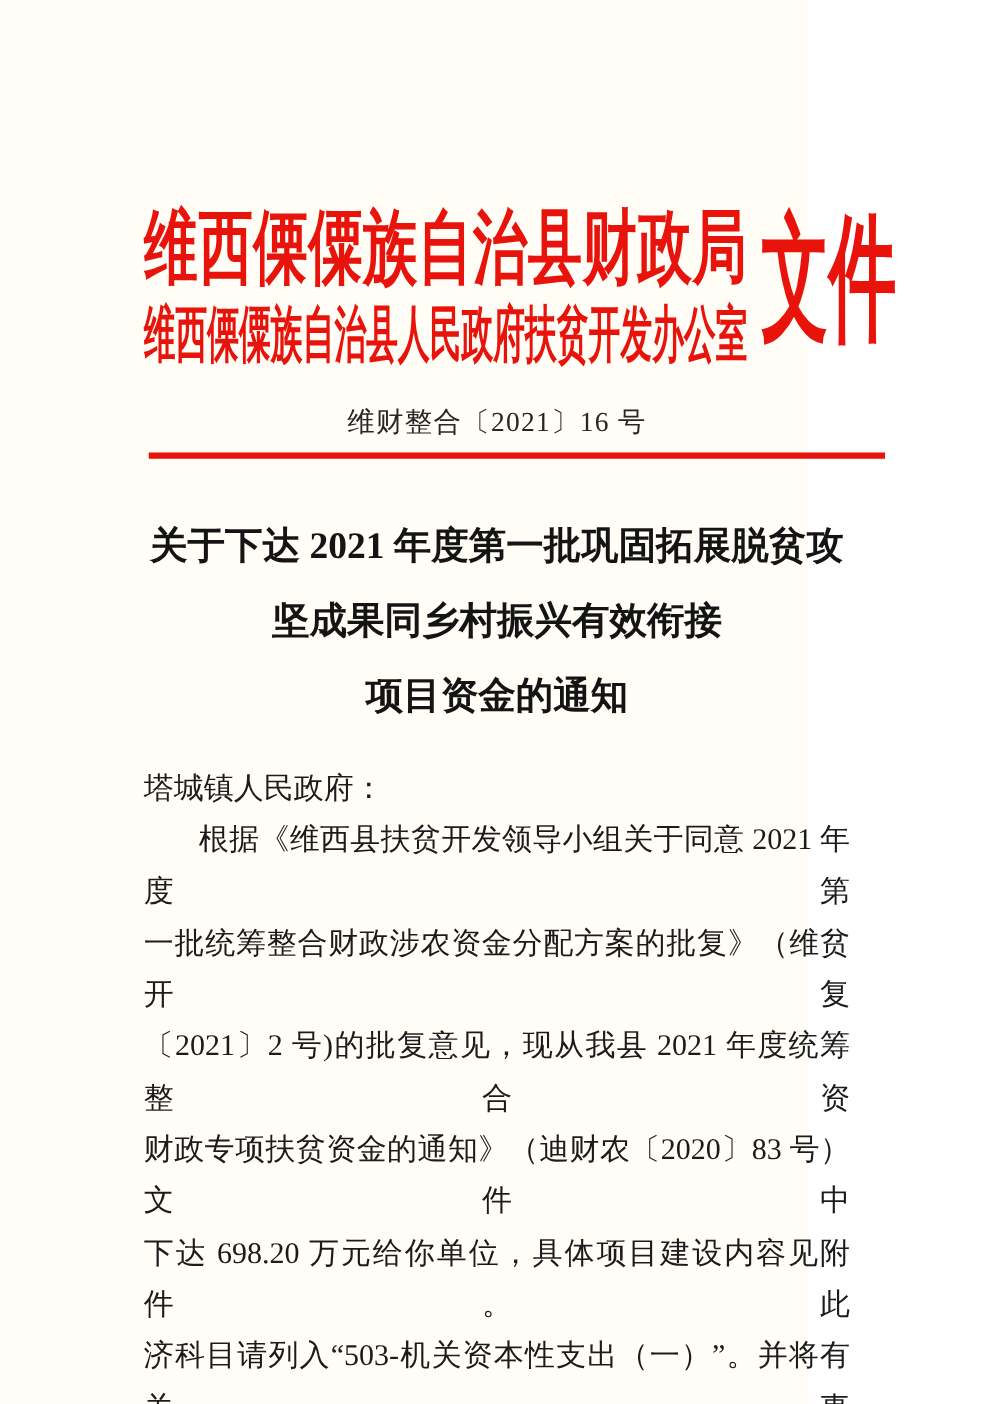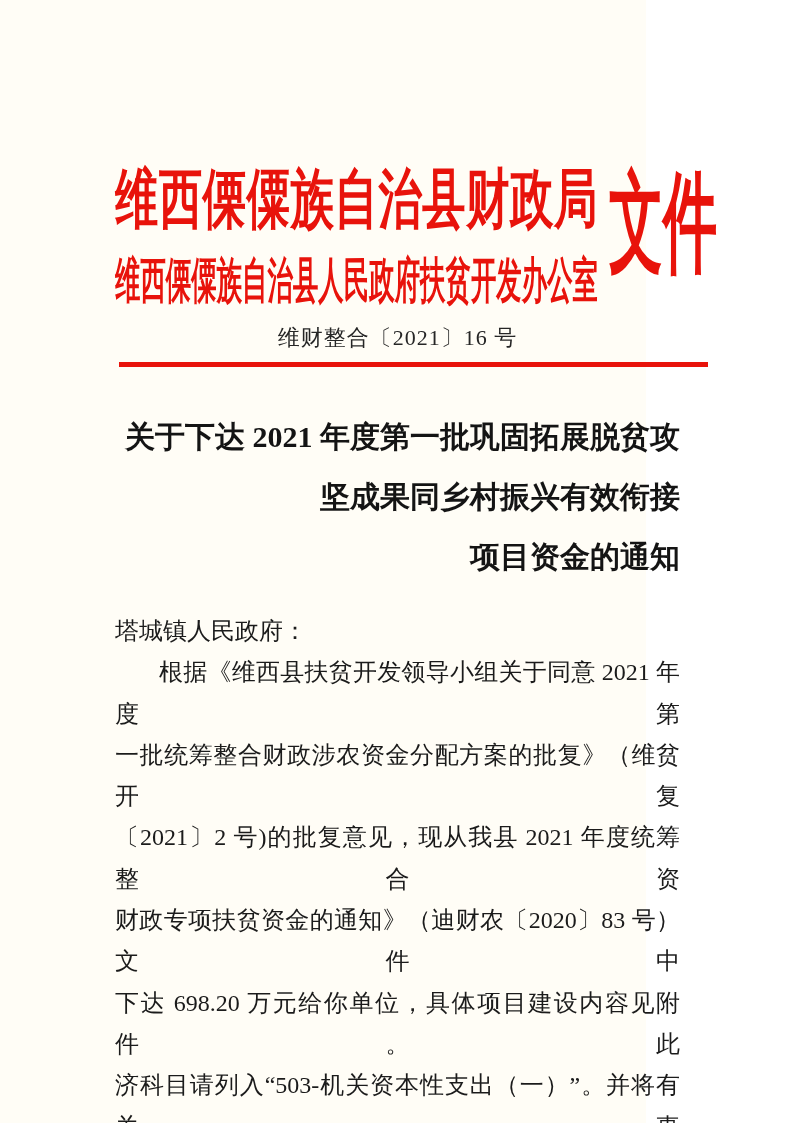--- a/index.html
+++ b/index.html
@@ -20,21 +20,21 @@
     font-family: "Liberation Serif", "DejaVu Serif", serif;
     color: var(--text-black);
   }
   
   .letterhead {
     position: absolute; left: 115px; top: 162px;
     width: 602px; height: 132px;
   }
   .org-block { width: 483px; overflow: visible; }
   .org-line-wrap1 { height: 74px; }
-  .org-line-wrap2 { height: 54px; margin-top: 18px; }
+  .org-line-wrap2 { height: 54px; margin-top: 5px; }
   .org1 {
     display: inline-block; white-space: nowrap;
     font-size: 65px; line-height: 74px; font-weight: bold;
     color: var(--accent-red); transform-origin: left top;
     letter-spacing: 1px;
   }
   .org2 {
     display: inline-block; white-space: nowrap;
     font-size: 49px; line-height: 54px; font-weight: bold;
     color: var(--accent-red); transform-origin: left top;
@@ -60,21 +60,21 @@
   
   .red-divider {
     position: absolute; left: 119px; top: 362px;
     width: 589px; height: 5px;
     background: var(--accent-red);
   }
   
   .title {
     position: absolute; left: 115px; top: 407px;
     width: 565px;
-    text-align: right;
+    text-align: center;
     font-size: 30px; line-height: 60px;
     font-weight: bold;
     color: #141414;
   }
   .title-line { white-space: nowrap; }
   
   .body-text {
     position: absolute; left: 115px; top: 611px;
     width: 565px;
     font-size: 24px; line-height: 41.3px;

